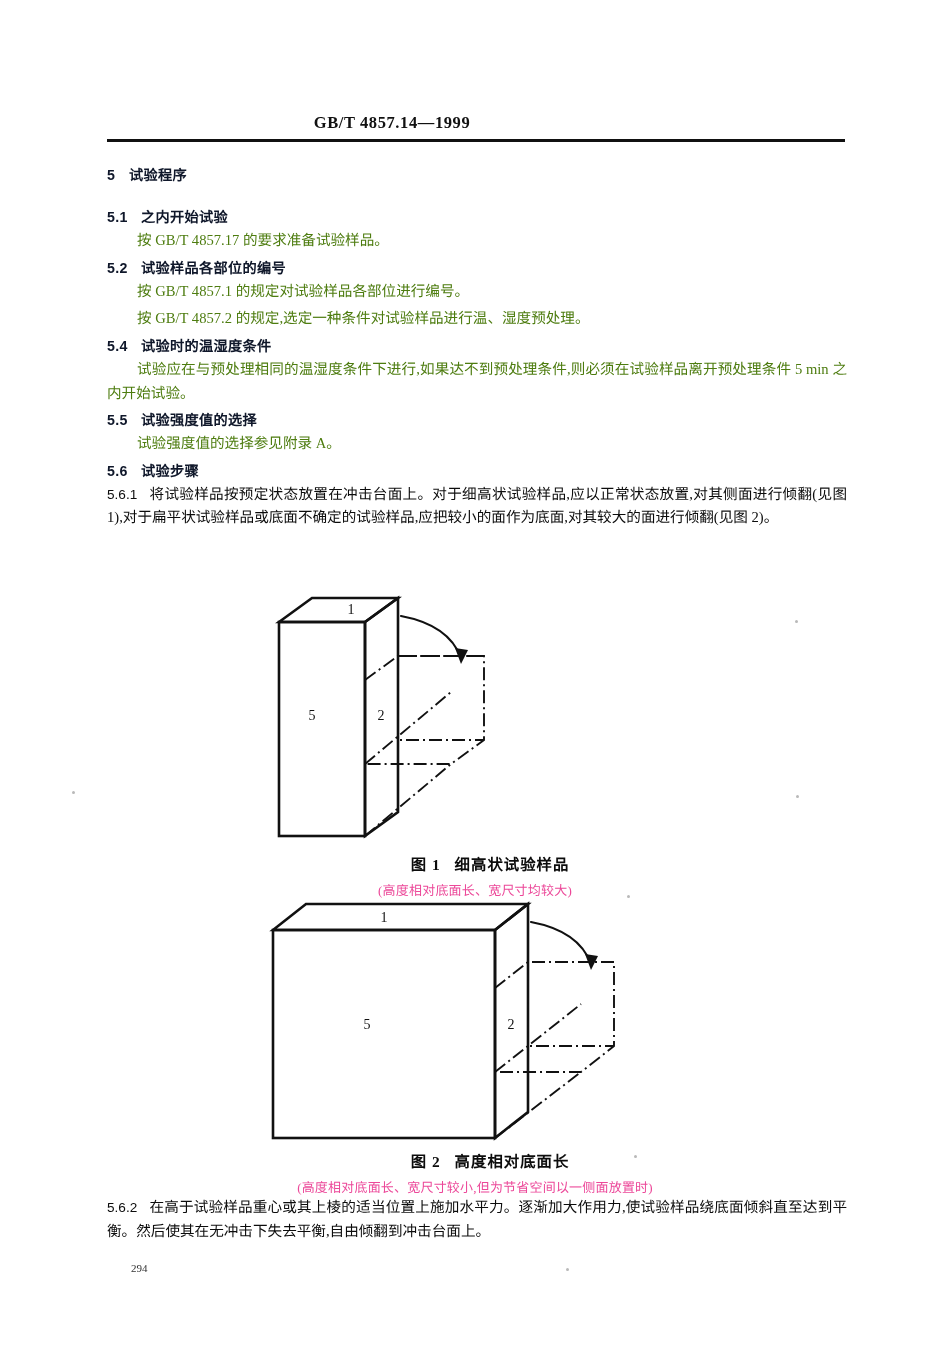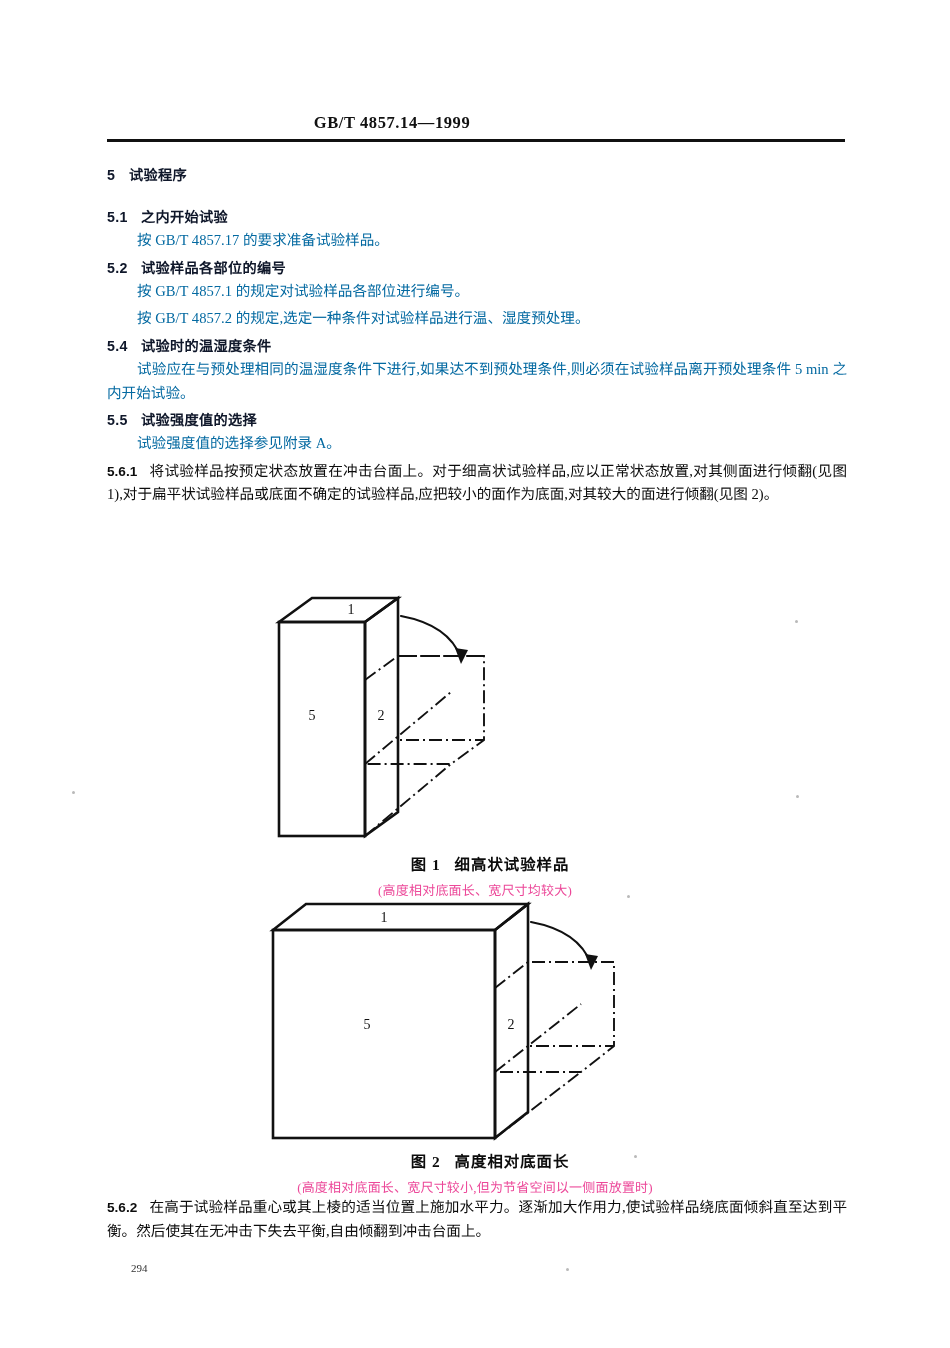--- a/index.html
+++ b/index.html
@@ -68,36 +68,36 @@
     min-width: 22px;
   }
   .clause-row {
     margin-bottom: 3px;
   }
   .clause-body {
     font-family: "Liberation Serif", "DejaVu Serif", serif;
     font-size: 14.6px;
     line-height: 1.62;
     text-align: justify;
-    color: #0369a1;
+    color: #4d7c0f;
     margin-bottom: 4px;
   }
   .indent1 {
     text-indent: 30px;
   }
   .para-hang {
     font-family: "Liberation Serif", "DejaVu Serif", serif;
     font-size: 14.6px;
     line-height: 1.62;
     text-align: justify;
     color: #0c0c0c;
   }
   .para-hang .lead {
     font-family: "Liberation Sans", "DejaVu Sans", sans-serif;
-    font-weight: bold;
+    font-weight: normal;
     font-size: 13.6px;
     margin-right: 12px;
   }
 
   
   .figure-block {
     position: absolute;
     left: 0;
     width: 950px;
   }
@@ -174,20 +174,23 @@
     <div class="clause-h clause-row">
       <span class="num">5.4</span><span>试验时的温湿度条件</span>
     </div>
     <div class="clause-body indent1">试验应在与预处理相同的温湿度条件下进行,如果达不到预处理条件,则必须在试验样品离开预处理条件 5 min 之内开始试验。</div>
 
     <div class="clause-h clause-row">
       <span class="num">5.5</span><span>试验强度值的选择</span>
     </div>
     <div class="clause-body indent1">试验强度值的选择参见附录 A。</div>
 
+    <div class="clause-h clause-row">
+      <span class="num">5.6</span><span>试验步骤</span>
+    </div>
 
     <div class="para-hang"><span class="lead">5.6.1</span><span>将试验样品按预定状态放置在冲击台面上。对于细高状试验样品,应以正常状态放置,对其侧面进行倾翻(见图 1),对于扁平状试验样品或底面不确定的试验样品,应把较小的面作为底面,对其较大的面进行倾翻(见图 2)。</span></div>
 
   </div>
 
   <div class="figure-block" style="top:592px;">
     <svg class="fig-canvas" width="420" height="258" viewBox="0 0 420 258">
       <g fill="none" stroke="#111" stroke-width="2.6" stroke-linejoin="miter">
 
         <rect x="14" y="30" width="86" height="214"></rect>

